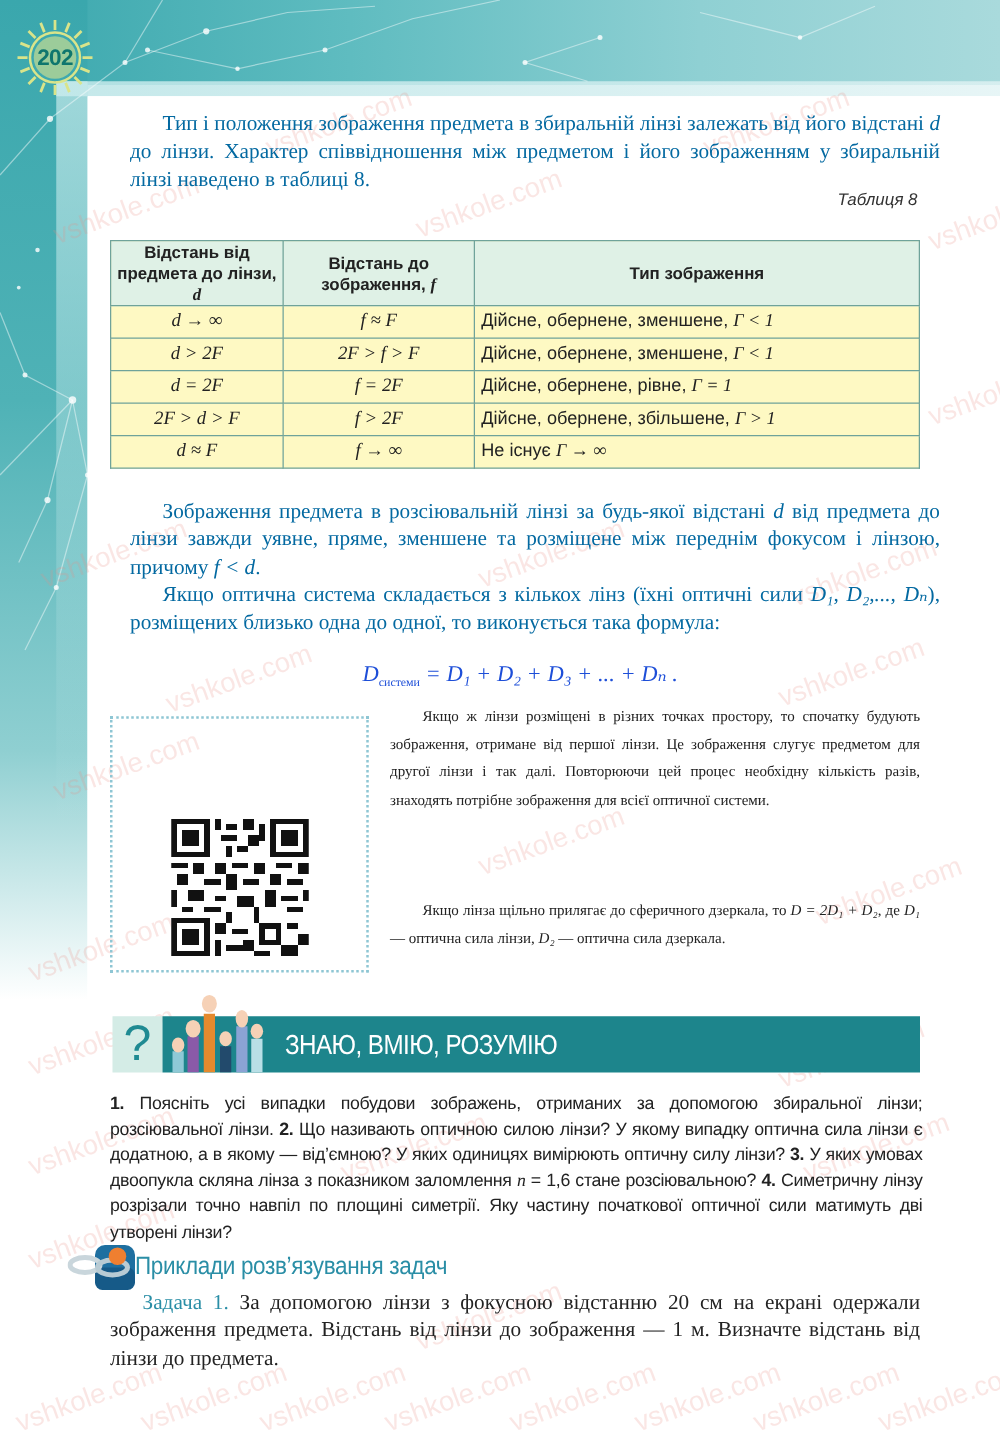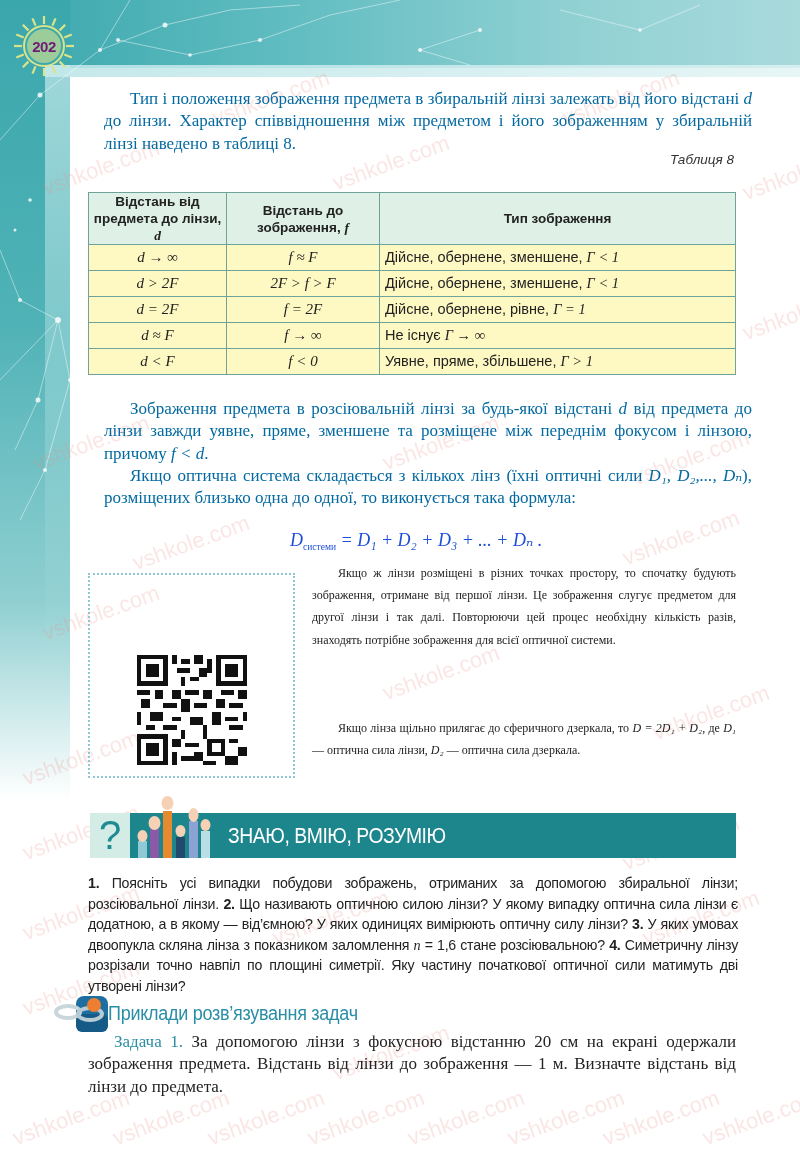--- a/index.html
+++ b/index.html
@@ -29,21 +29,21 @@
   svg.constellation { position: absolute; left: 0; top: 0; }
 
   
   .page-badge {
     position: absolute; left: 12px; top: 14px; width: 64px; height: 64px;
   }
   .page-badge .num {
     position: absolute; left: 0; top: 0; width: 64px; height: 64px;
     display: flex; align-items: center; justify-content: center;
     font-family: "Liberation Sans", "DejaVu Sans", sans-serif; font-weight: bold;
-    font-size: 15px; color: #701a75; letter-spacing: -0.5px;
+    font-size: 18px; color: #0f766e; letter-spacing: -0.5px;
   }
 
   
   .wm {
     position: absolute; font-family: "Liberation Sans", "DejaVu Sans", sans-serif;
     font-size: 22px; color: rgba(230,140,130,0.22); transform: rotate(-20deg);
     pointer-events: none; white-space: nowrap;
   }
 
   
@@ -255,28 +255,28 @@
       <td class="c">d &gt; 2F</td>
       <td class="c">2F &gt; f &gt; F</td>
       <td class="t"><span>Дійсне, обернене, зменшене, </span><i class="m">Γ &lt; 1</i></td>
     </tr>
     <tr>
       <td class="c">d = 2F</td>
       <td class="c">f = 2F</td>
       <td class="t"><span>Дійсне, обернене, рівне, </span><i class="m">Γ = 1</i></td>
     </tr>
     <tr>
+      <td class="c">2F &gt; d &gt; F</td>
+      <td class="c">f &gt; 2F</td>
+      <td class="t"><span>Дійсне, обернене, збільшене, </span><i class="m">Γ &gt; 1</i></td>
+    </tr>
+    <tr>
       <td class="c">d ≈ F</td>
       <td class="c">f → ∞</td>
       <td class="t"><span>Не існує </span><i class="m">Γ → ∞</i></td>
-    </tr>
-    <tr>
-      <td class="c">d &lt; F</td>
-      <td class="c">f &lt; 0</td>
-      <td class="t"><span>Уявне, пряме, збільшене, </span><i class="m">Γ &gt; 1</i></td>
     </tr>
   </tbody>
 </table>
 
 <p class="para indent" style="top:398px"><span>Зображення предмета в розсіювальній лінзі за будь-якої відстані </span><i class="m">d</i><span> від предмета до лінзи завжди уявне, пряме, зменшене та розміщене між переднім фокусом і лінзою, причому </span><i class="m">f &lt; d</i><span>.</span></p>
 
 <p class="para indent" style="top:465px"><span>Якщо оптична система складається з кількох лінз (їхні оптичні сили </span><i class="m">D₁, D₂,..., Dₙ</i><span>), розміщених близько одна до одної, то виконується така формула:</span></p>
 
 <div class="formula"><span>D</span><sub>системи</sub> <span>= D₁ + D₂ + D₃ + ... + Dₙ .</span></div>
 

